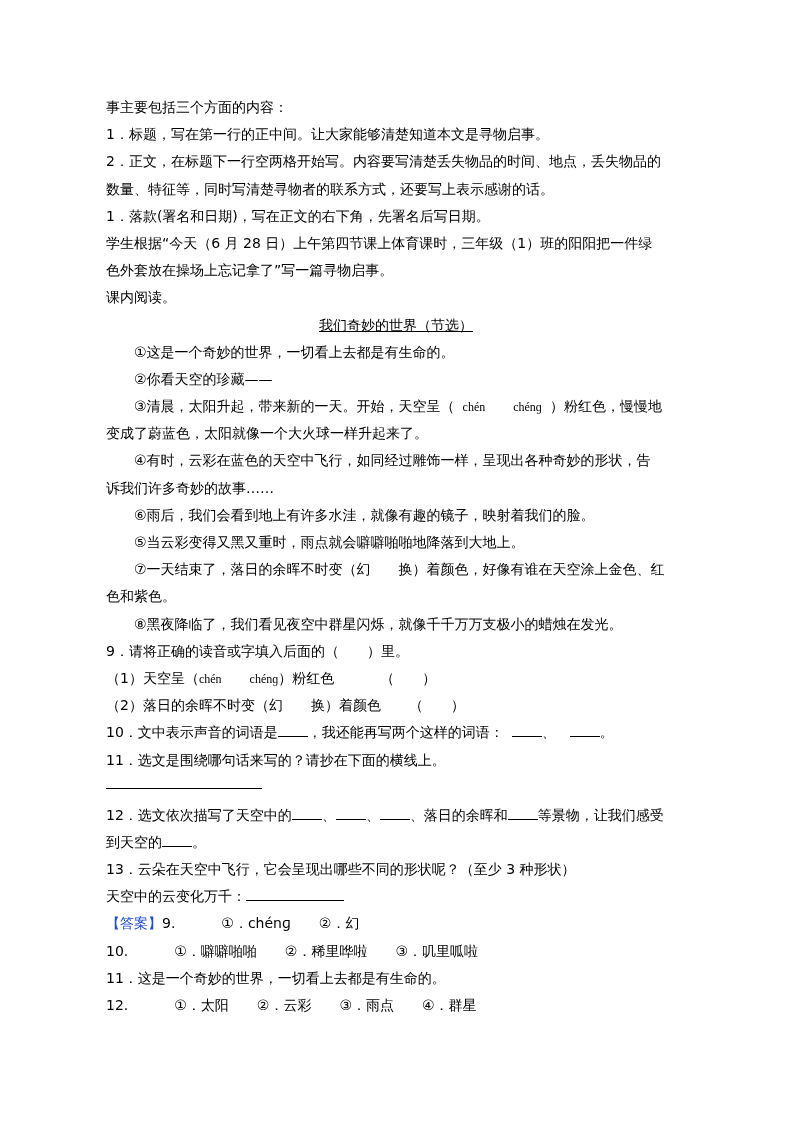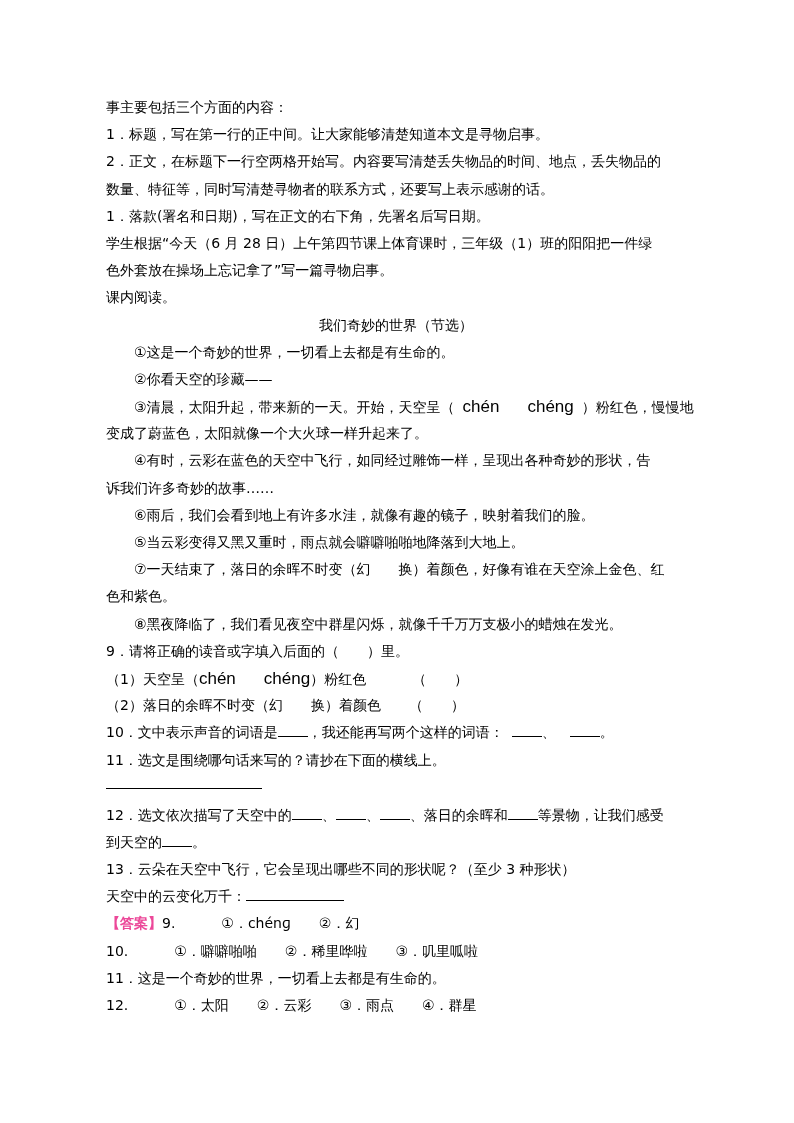--- a/index.html
+++ b/index.html
@@ -28,24 +28,25 @@
       display: block;
       white-space: nowrap;
       height: 27.2px;
     }
     .indent {
       padding-left: 28px;
     }
     .center {
       text-align: center;
       padding-left: 20px;
+      text-decoration: underline;
     }
     .pinyin {
-      font-family: Liberation Sans, sans-serif;
-      font-size: 17px;
+      font-family: Liberation Serif, serif;
+      font-size: 12px;
     }
     .blank {
       display: inline-block;
       width: 30px;
       border-bottom: 1px solid #000;
       height: 14px;
       vertical-align: baseline;
     }
     .rule-line {
       display: block;
@@ -55,22 +56,21 @@
       margin-bottom: 13px;
     }
     .long-blank {
       display: inline-block;
       width: 98px;
       border-bottom: 1px solid #000;
       height: 14px;
       vertical-align: baseline;
     }
     .answer-tag {
-      color: #ec4899;
-      font-weight: bold;
+      color: #1d4ed8;
     }
     .gap-lg { display: inline-block; width: 46px; }
     .gap-md { display: inline-block; width: 28px; }
     .gap-sm { display: inline-block; width: 14px; }
     .gap-xs { display: inline-block; width: 8px; }
   </style>
 </head>
 <body>
 
 <div class="page">

